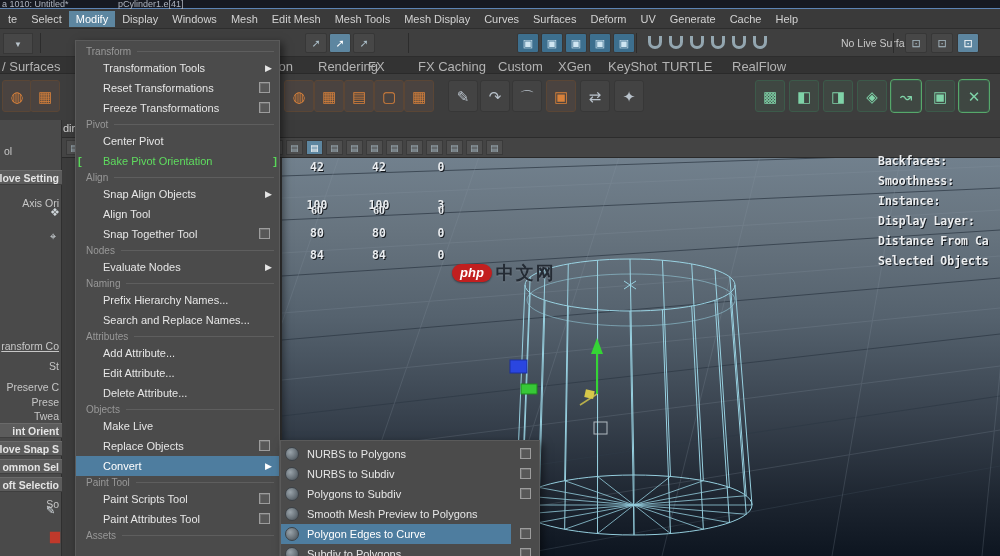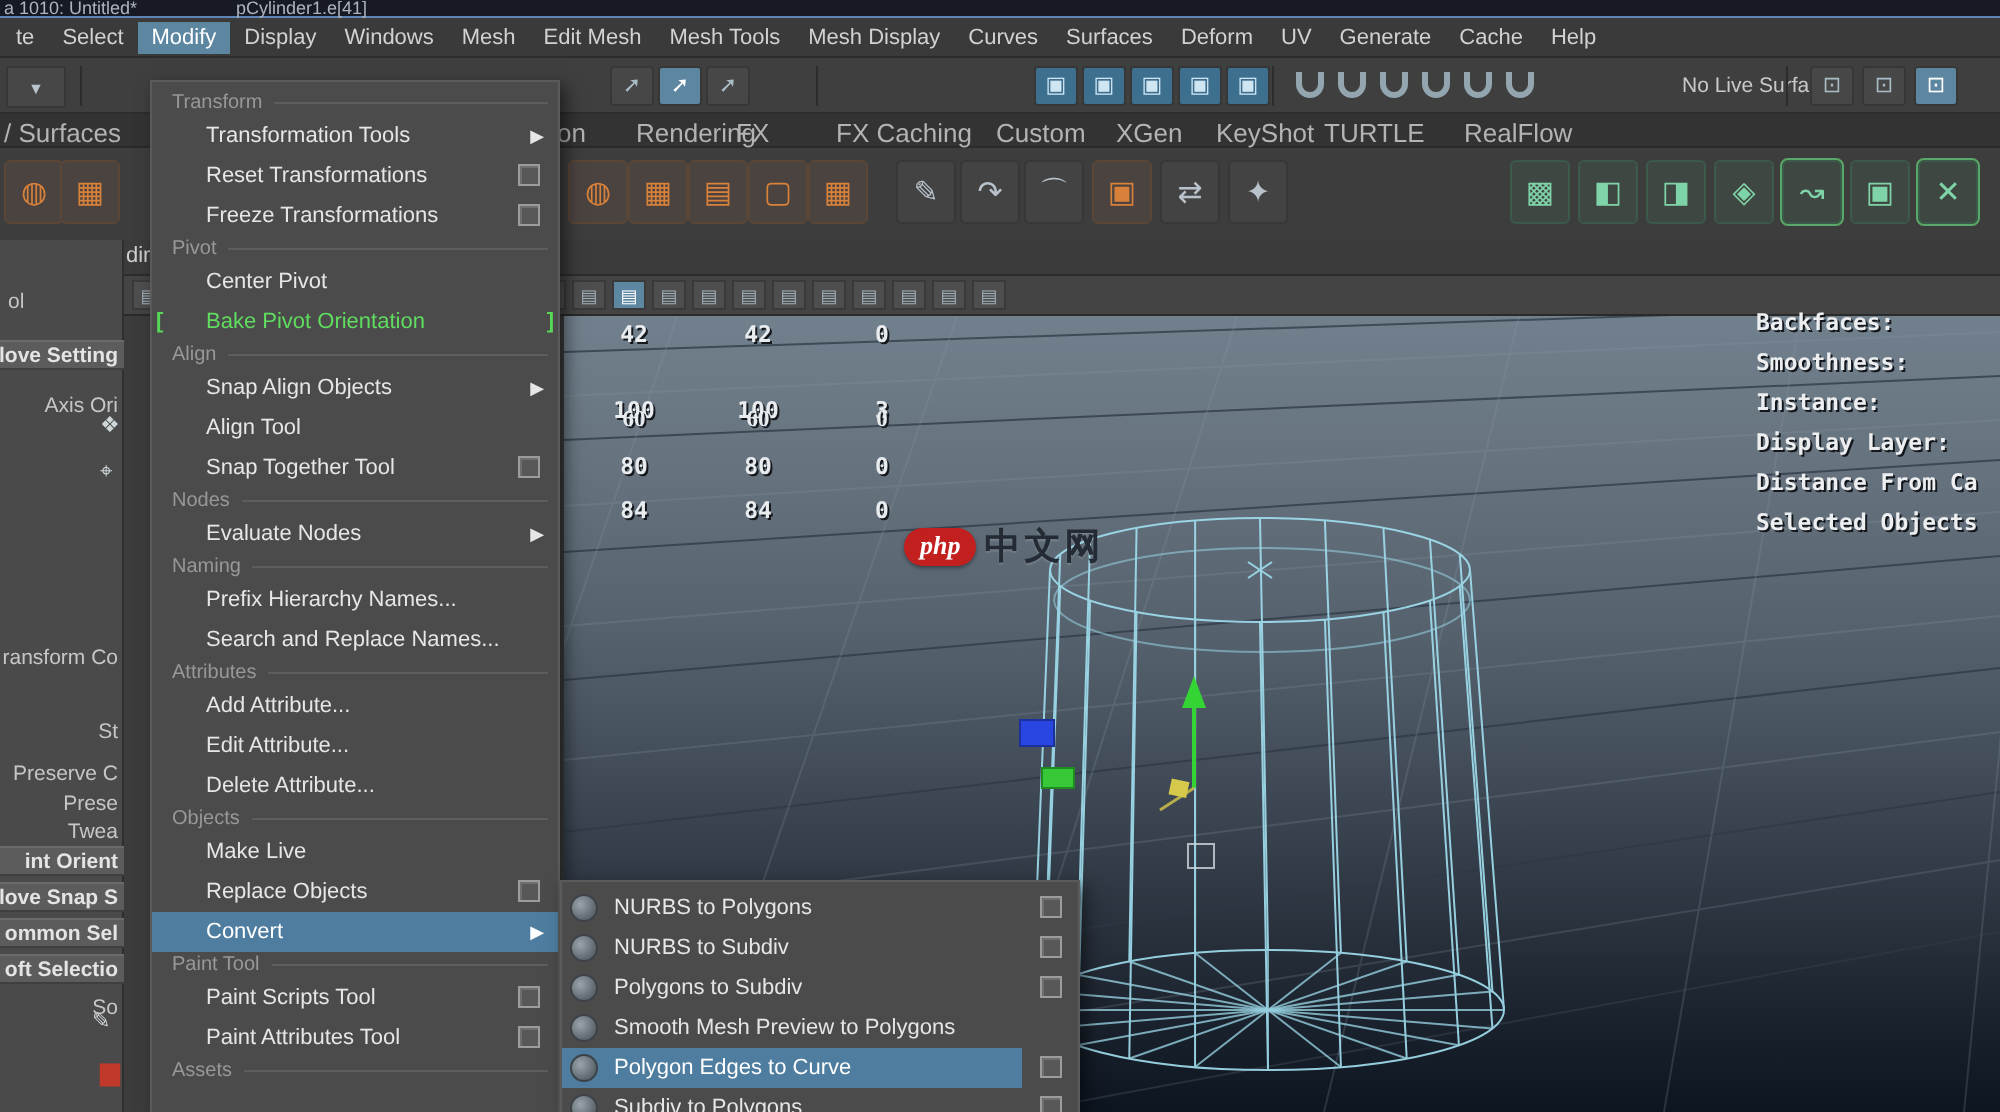--- a/index.html
+++ b/index.html
@@ -52,21 +52,21 @@
   .viewport { position:absolute; top:158px; left:282px; right:0; bottom:0;
     background:linear-gradient(180deg,#71808d 0%,#67747f 18%,#55626e 40%,#39434f 64%,#1d2530 86%,#0d1520 100%); }
   .viewport svg { position:absolute; inset:0; }
 
   
   .hudrow { position:absolute; display:flex; font-family:"DejaVu Sans Mono",monospace; font-weight:bold; font-size:11.5px; color:#e9ecef; text-shadow:1px 1px 0 #14181d; }
   .hudcell { width:62px; text-align:center; }
   .hudright { position:absolute; left:596px; white-space:nowrap; font-family:"DejaVu Sans Mono",monospace; font-weight:bold; font-size:11.5px; color:#eceef0; text-shadow:1px 1px 0 #14181d; }
 
   
-  .watermark { position:absolute; left:170px; top:103px; display:flex; align-items:center; gap:4px;font-family:Liberation Serif, serif; }
+  .watermark { position:absolute; left:170px; top:103px; display:flex; align-items:center; gap:4px; }
   .wm-php { background:#c21f1f; color:#ffffff; font-weight:bold; font-style:italic; font-size:13px; border-radius:10px; padding:1px 8px 2px; box-shadow:0 1px 2px rgba(0,0,0,.4); }
   .wm-cn { font-weight:bold; font-size:18px; color:#242b34; letter-spacing:2px; text-shadow:0 1px 1px rgba(255,255,255,.15); }
 
   
   .popup { position:absolute; background:#4b4b4b; border:1px solid #5a5a5a; border-bottom:none; box-shadow:3px 3px 8px rgba(0,0,0,.5); z-index:50; }
   #modify-menu { left:75px; top:40px; width:205px; bottom:0; padding-top:4px; }
   .sec-hdr { height:13px; display:flex; align-items:center; padding-left:10px; color:#989898; font-size:10px; }
   .sec-hdr::after { content:""; flex:1; border-top:1px solid #5e5e5e; margin:0 5px 0 6px; }
   .mi { position:relative; height:20px; line-height:20px; padding-left:27px; color:#e6e6e6; font-size:11px; white-space:nowrap; }
   .mi.hl { background:#4e7d9f; color:#ffffff; }
@@ -345,21 +345,21 @@
 
 <div class="sidebar" id="sidebar">
   <span class="sbicon" style="left:50px; top:86px;">❖</span>
   <span class="sbicon" style="left:50px; top:110px;">⌖</span>
   <span class="sbicon" style="left:46px; top:384px;">✎</span>
   <span class="sbicon red" style="left:50px; top:408px;">▆</span>
 <div class="frag" style="top: 25px; left: 4px; right: auto;">ol</div>
     <div class="hdrstrip" style="top: 50px;"></div>
     <div class="frag hdr" style="top: 52px;">love Setting</div>
     <div class="frag" style="top: 77px;">Axis Ori</div>
-    <div class="frag" style="top: 203px;">ransform Co</div>
+    <div class="frag" style="top: 220px; text-decoration: underline;">ransform Co</div>
     <div class="frag" style="top: 240px;">St</div>
     <div class="frag" style="top: 261px;">Preserve C</div>
     <div class="frag" style="top: 276px;">Prese</div>
     <div class="frag" style="top: 290px;">Twea</div>
     <div class="hdrstrip" style="top: 303px;"></div>
     <div class="frag hdr" style="top: 305px;">int Orient</div>
     <div class="hdrstrip" style="top: 321px;"></div>
     <div class="frag hdr" style="top: 323px;">love Snap S</div>
     <div class="hdrstrip" style="top: 339px;"></div>
     <div class="frag hdr" style="top: 341px;">ommon Sel</div>

